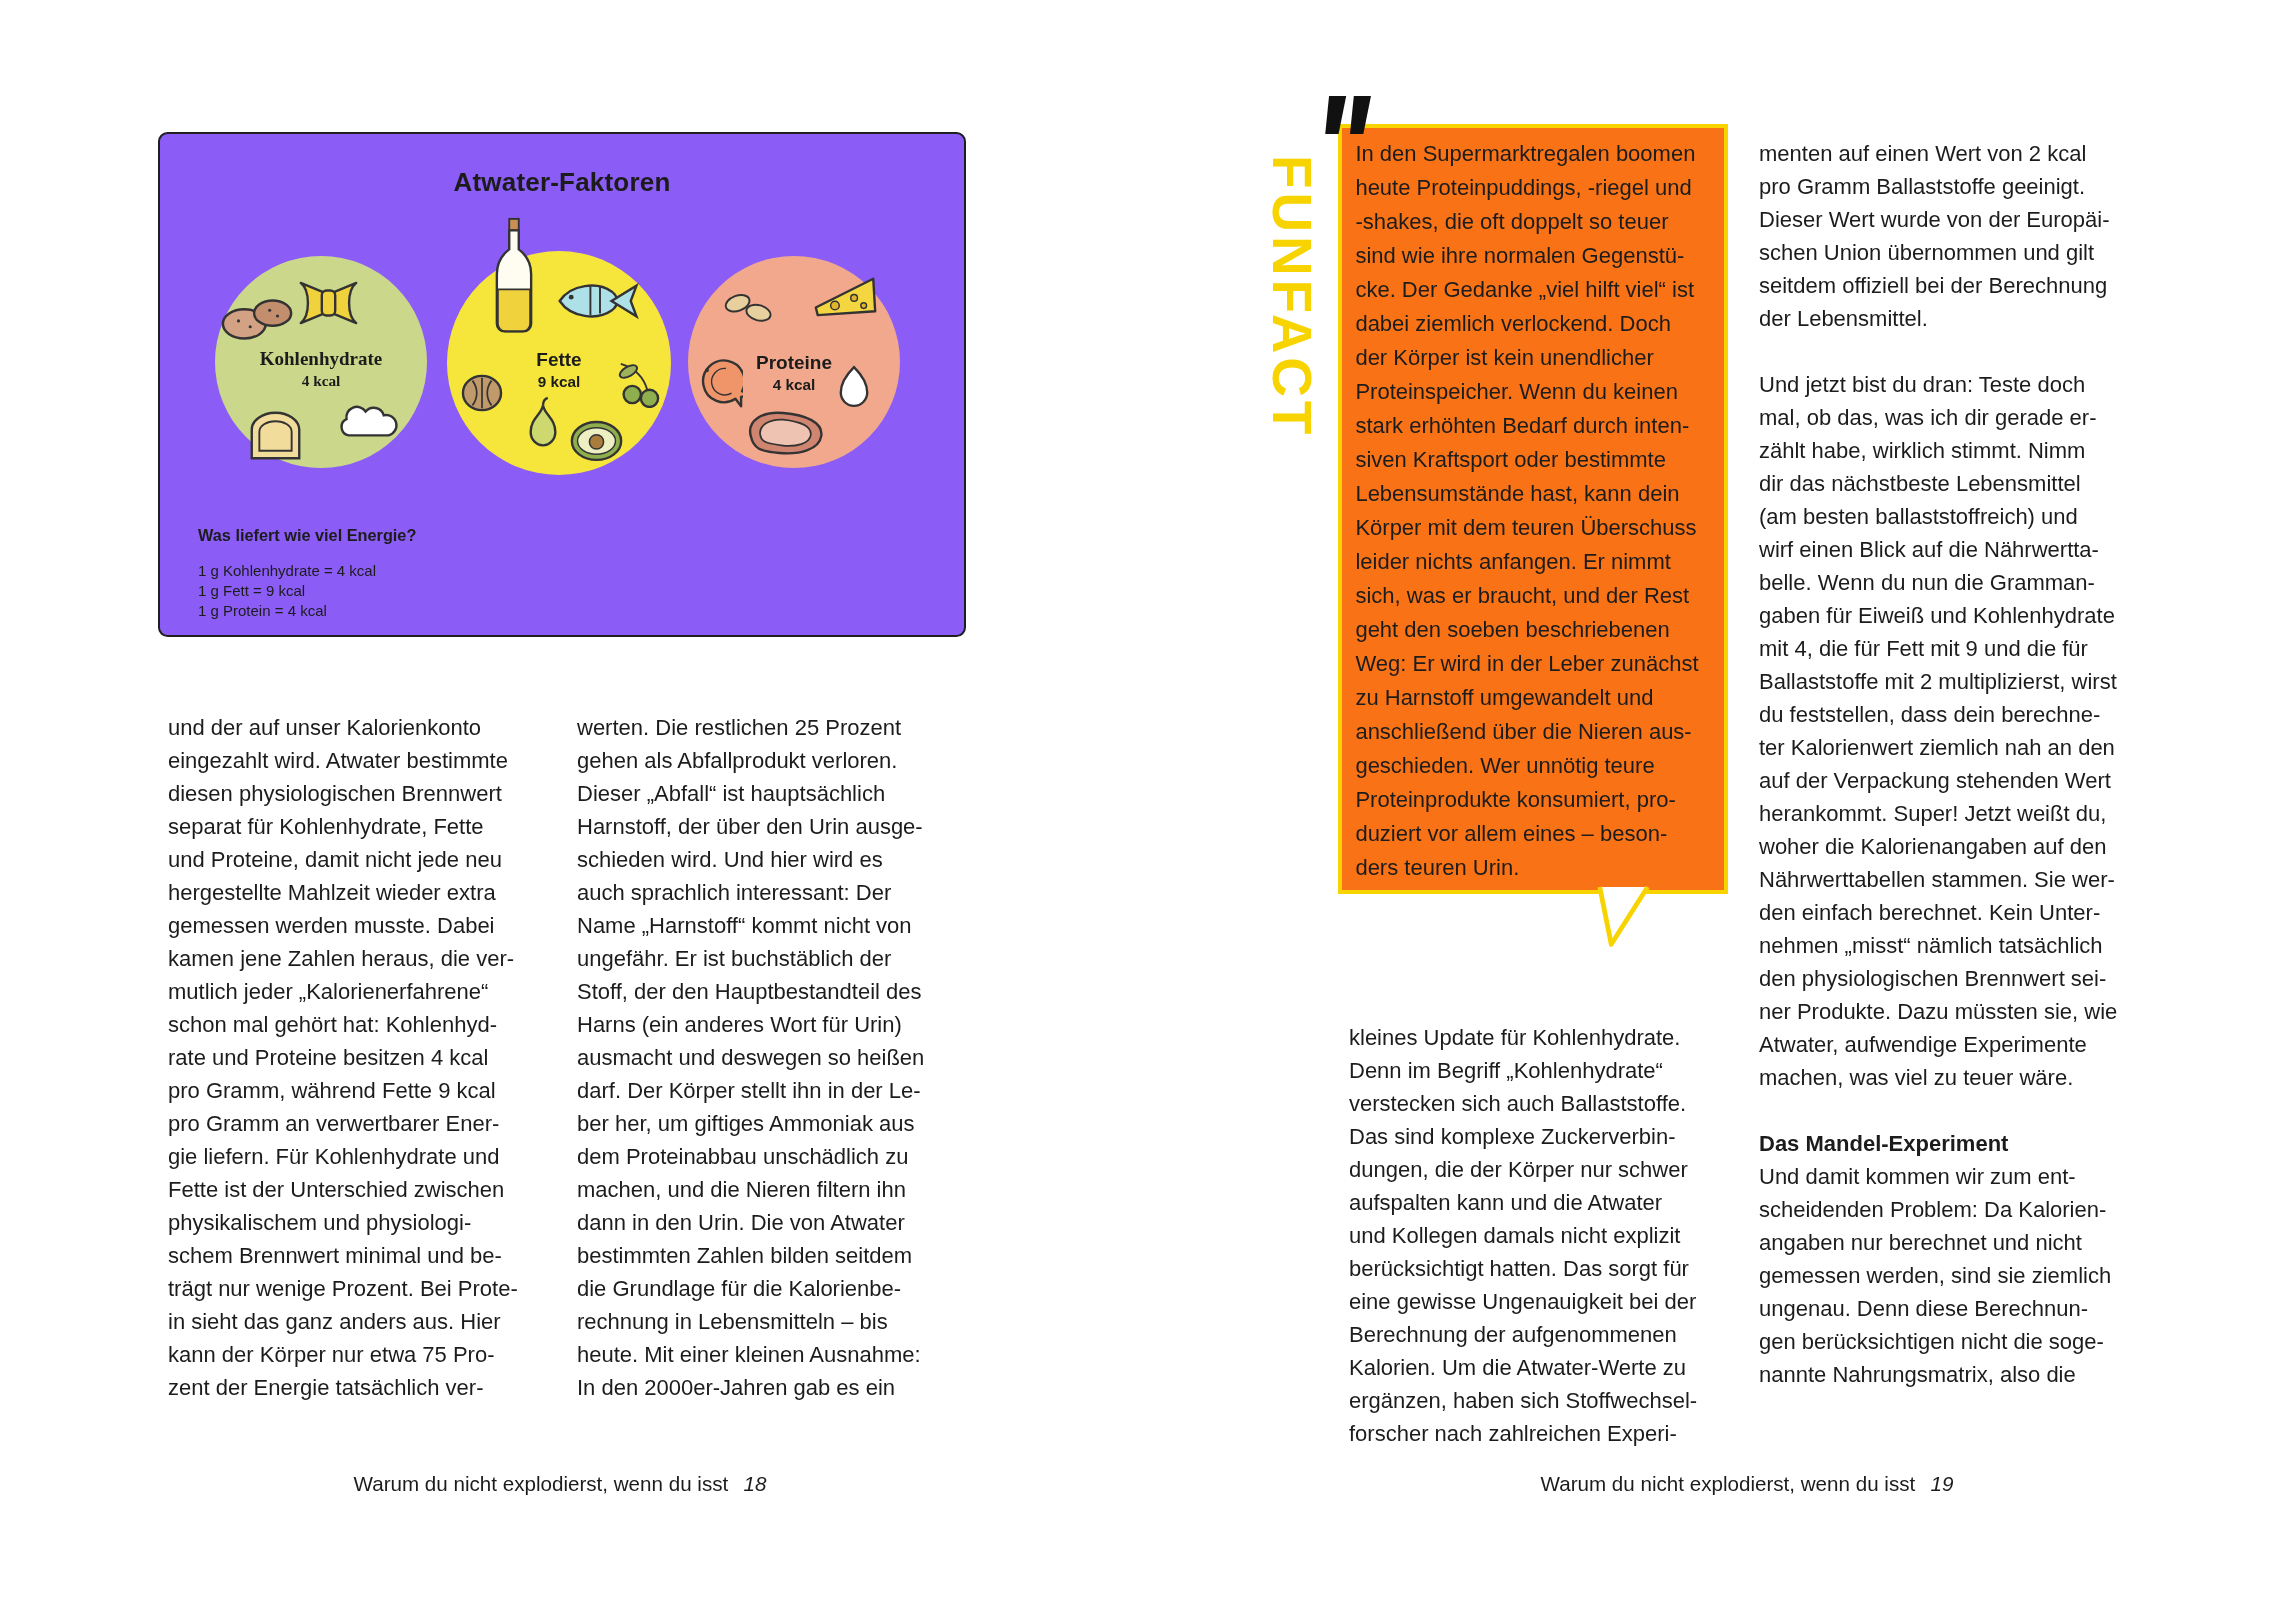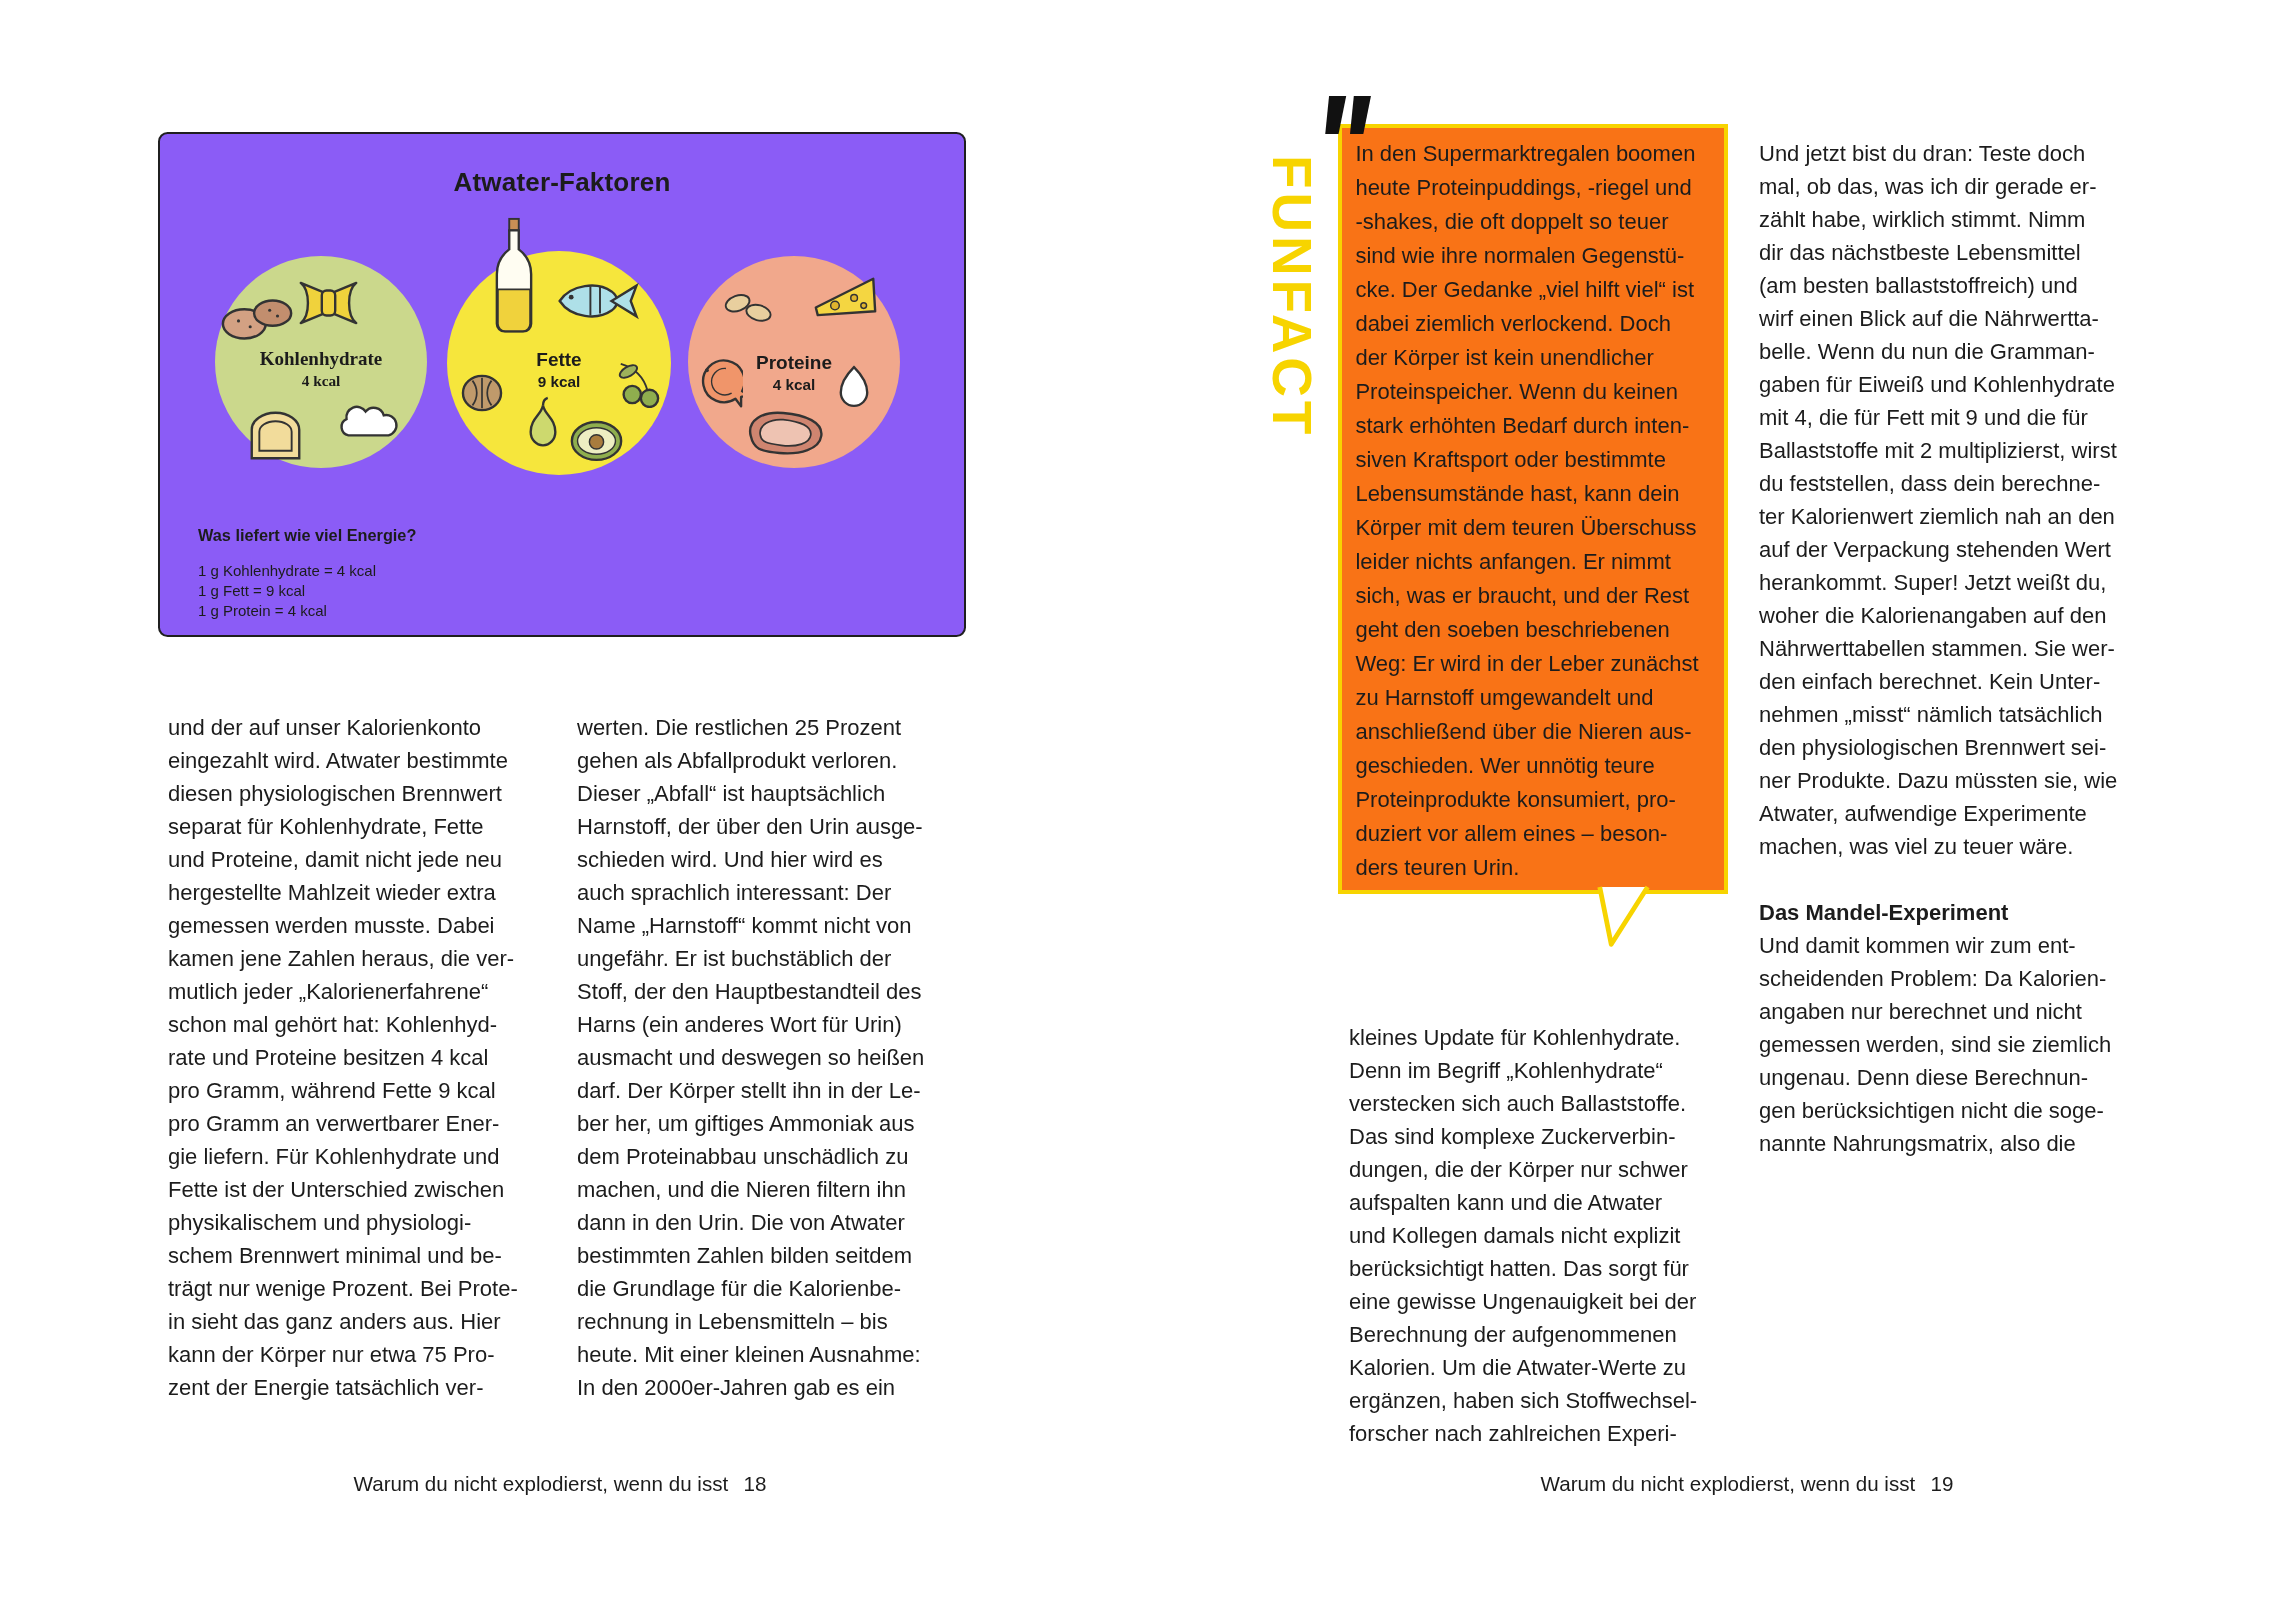--- a/index.html
+++ b/index.html
@@ -61,21 +61,21 @@
   #funfact-text {
     position:absolute; left:13.4px; top:8.6px; width:358px;
     font-size:22px; line-height:34px; white-space:pre-line;
   }
   #funfact-tail { position:absolute; left:1594px; top:885px; }
 
   
   .footer { position:absolute; top:1472px; font-size:20.6px; text-align:center; }
   #footer-left  { left:168px;  width:784px; }
   #footer-right { left:1349px; width:796px; }
-  .footer .pagenum { margin-left:15.3px; }
+  .footer .pagenum { margin-left:15.3px;font-style:italic; }
 </style>
 </head>
 <body>
 
 <div id="page">
 
   <div id="infobox">
     <div id="info-title">Atwater-Faktoren</div>
 
     <div class="circle" id="circle-carbs">
@@ -304,20 +304,26 @@
 aufspalten kann und die Atwater
 und Kollegen damals nicht explizit
 berücksichtigt hatten. Das sorgt für
 eine gewisse Ungenauigkeit bei der
 Berechnung der aufgenommenen
 Kalorien. Um die Atwater-Werte zu
 ergänzen, haben sich Stoffwechsel-
 forscher nach zahlreichen Experi-</div>
 
   <div id="r-col2">
+    <p class="bodytext para">menten auf einen Wert von 2 kcal
+pro Gramm Ballaststoffe geeinigt.
+Dieser Wert wurde von der Europäi-
+schen Union übernommen und gilt
+seitdem offiziell bei der Berechnung
+der Lebensmittel.</p>
     <p class="bodytext para">Und jetzt bist du dran: Teste doch
 mal, ob das, was ich dir gerade er-
 zählt habe, wirklich stimmt. Nimm
 dir das nächstbeste Lebensmittel
 (am besten ballaststoffreich) und
 wirf einen Blick auf die Nährwertta-
 belle. Wenn du nun die Gramman-
 gaben für Eiweiß und Kohlenhydrate
 mit 4, die für Fett mit 9 und die für
 Ballaststoffe mit 2 multiplizierst, wirst

